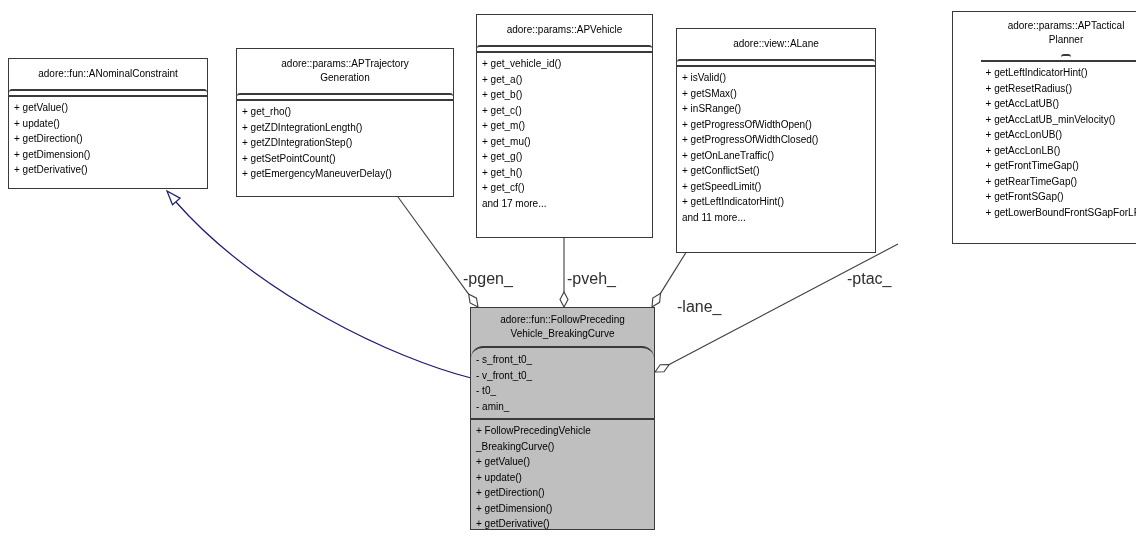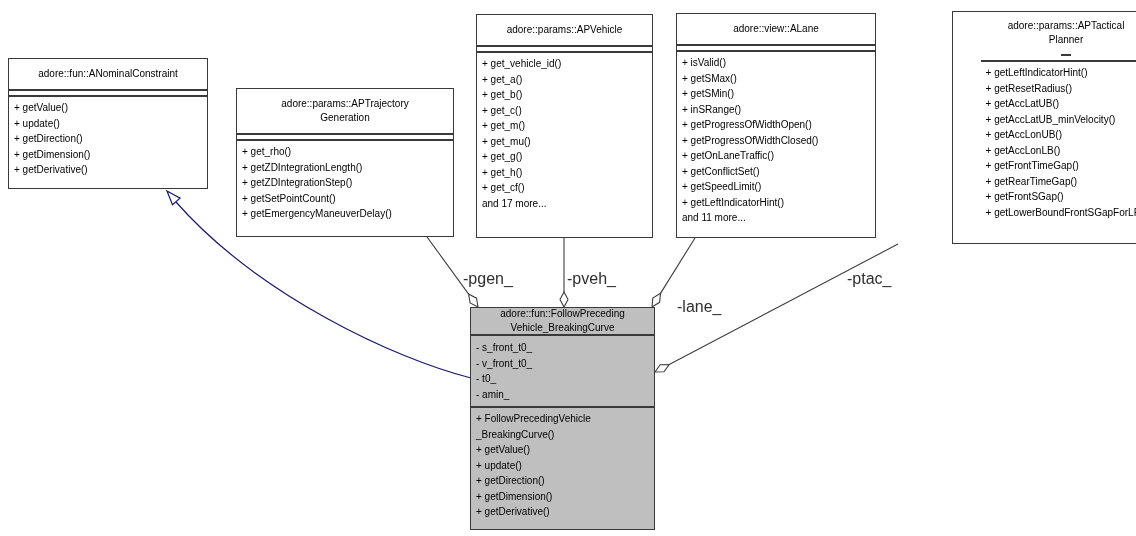--- a/index.html
+++ b/index.html
@@ -29,20 +29,21 @@
     justify-content:center;align-items:center;
     text-align:center;
     line-height:14px;
     flex:0 0 auto;
   }
   .uml-attrs{
     box-sizing:border-box;
     border-top:2px solid #3a3a3a;
     padding:2px 5px;
     flex:0 0 auto;
+    border-radius:12px;
   }
   .uml-methods{
     box-sizing:border-box;
     border-top:2px solid #3a3a3a;
     padding:3px 5px;
     flex:1 1 auto;
     overflow:hidden;
   }
   .edge-label{
     position:absolute;
@@ -86,21 +87,21 @@
     <div class="uml-attrs"></div>
     <div class="uml-methods">
         <div>+ getValue()</div>
         <div>+ update()</div>
         <div>+ getDirection()</div>
         <div>+ getDimension()</div>
         <div>+ getDerivative()</div>
       </div>
   </div>
 
-  <div class="uml-node" style="left:236px;top:48px;width:218px;height:149px;margin-top:40px;">
+  <div class="uml-node" style="left:236px;top:48px;width:218px;height:149px;">
     <div class="uml-title" style="height:44px;">
         <div>adore::params::APTrajectory</div>
         <div>Generation</div>
       </div>
     <div class="uml-attrs"></div>
     <div class="uml-methods">
         <div>+ get_rho()</div>
         <div>+ getZDIntegrationLength()</div>
         <div>+ getZDIntegrationStep()</div>
         <div>+ getSetPointCount()</div>
@@ -120,29 +121,28 @@
         <div>+ get_c()</div>
         <div>+ get_m()</div>
         <div>+ get_mu()</div>
         <div>+ get_g()</div>
         <div>+ get_h()</div>
         <div>+ get_cf()</div>
         <div>and 17 more...</div>
       </div>
   </div>
 
-  <div class="uml-node" style="left:676px;top:13px;width:200px;height:225px;">
+  <div class="uml-node" style="left:676px;top:28px;width:200px;height:225px;">
     <div class="uml-title" style="height:30px;">
         <div>adore::view::ALane</div>
       </div>
     <div class="uml-attrs"></div>
     <div class="uml-methods">
         <div>+ isValid()</div>
         <div>+ getSMax()</div>
-        <div>+ getSMin()</div>
         <div>+ inSRange()</div>
         <div>+ getProgressOfWidthOpen()</div>
         <div>+ getProgressOfWidthClosed()</div>
         <div>+ getOnLaneTraffic()</div>
         <div>+ getConflictSet()</div>
         <div>+ getSpeedLimit()</div>
         <div>+ getLeftIndicatorHint()</div>
         <div>and 11 more...</div>
       </div>
   </div>
@@ -161,21 +161,21 @@
         <div>+ getAccLonUB()</div>
         <div>+ getAccLonLB()</div>
         <div>+ getFrontTimeGap()</div>
         <div>+ getRearTimeGap()</div>
         <div>+ getFrontSGap()</div>
         <div>+ getLowerBoundFrontSGapForLF()</div>
       </div>
   </div>
 
   <div class="uml-node focus" style="left:470px;top:307px;width:185px;height:223px;">
-    <div class="uml-title" style="height:26px;">
+    <div class="uml-title" style="height:38px;">
         <div>adore::fun::FollowPreceding</div>
         <div>Vehicle_BreakingCurve</div>
       </div>
     <div class="uml-attrs" style="padding:4px 5px;">
         <div>- s_front_t0_</div>
         <div>- v_front_t0_</div>
         <div>- t0_</div>
         <div>- amin_</div>
       </div>
     <div class="uml-methods">

